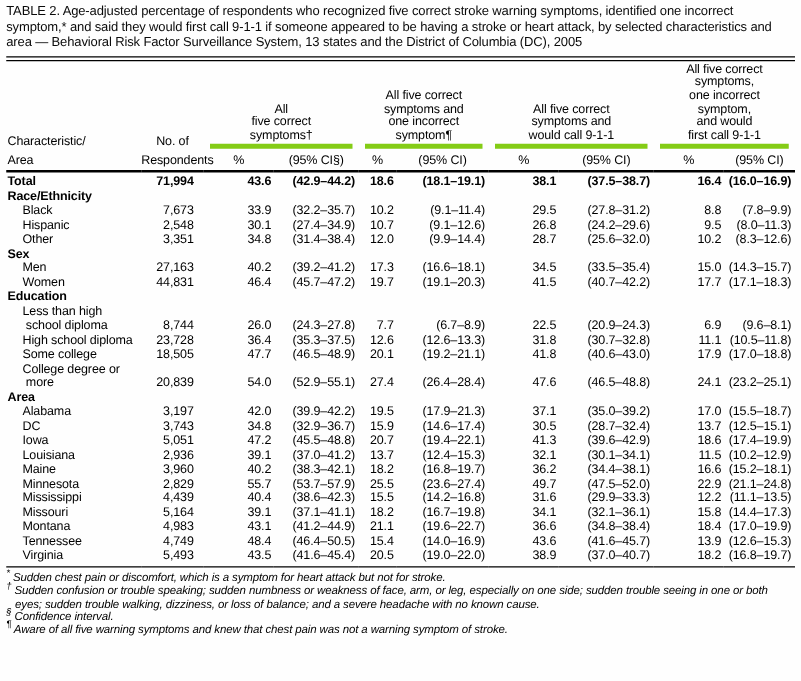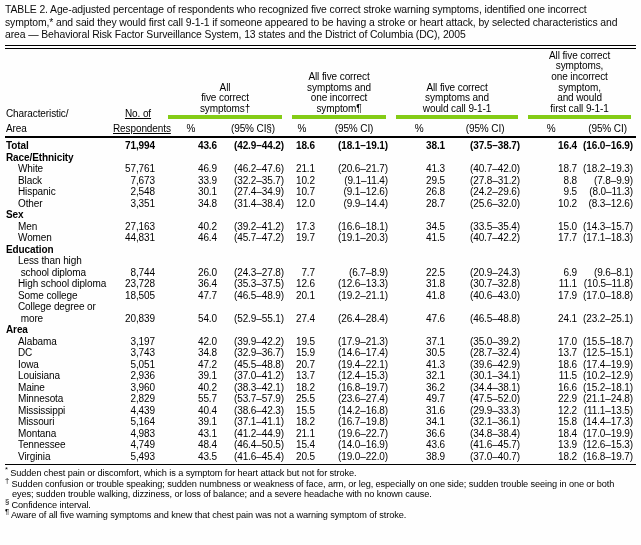--- a/index.html
+++ b/index.html
@@ -14,34 +14,34 @@
     letter-spacing:-0.1px;color:#0a0a0a;
   }
   .title-rule{margin-top:3px;border-top:1.5px solid #000;border-bottom:1px solid #000;height:2px;}
   table{border-collapse:collapse;table-layout:fixed;width:631px;margin-top:2px;}
   th,td{padding:0;font-size:10px;font-weight:normal;letter-spacing:-0.1px;}
   thead th{vertical-align:bottom;line-height:10.6px;}
   .grp-cell{padding:0 5px;}
   .grp{border-bottom:4px solid #84cc16;padding-bottom:1px;white-space:pre-line;text-align:center;}
   .h-sub th{height:15px;border-bottom:2px solid #000;padding-bottom:2px;}
   .lbl-h{text-align:left;padding-left:1px;}
-  .n-h{text-align:center;text-decoration:underline;}
+  .n-h{text-align:center;}
   .pct-h{text-align:center;}
   .ci-h{text-align:center;}
   tbody td{line-height:11.5px;vertical-align:bottom;}
   tbody tr:first-child td{padding-top:2px;}
   tbody tr:last-child td{border-bottom:1.5px solid #000;padding-bottom:2px;}
   td.lbl{text-align:left;padding-left:13px;white-space:pre-wrap;margin-left:22px;}
   tr.row-section td.lbl,tr.row-total td.lbl{padding-left:1px;font-weight:bold;}
   tr.row-total td{font-weight:bold;}
   td.num{text-align:right;padding-right:8px;}
   td.pct{text-align:right;padding-right:2px;}
   td.ci{text-align:right;padding-right:3px;}
   .footnotes{margin-top:3px;font-size:9.2px;line-height:10.4px;letter-spacing:-0.1px;}
-  .fn{padding-left:7px;text-indent:-7px;}
+  .fn{padding-left:7px;text-indent:-7px;font-style:italic;}
   .fn sup{font-size:7.6px;line-height:0;}
 </style>
 </head>
 <body>
 
 <div class="page">
   <div class="title">TABLE 2. Age-adjusted percentage of respondents who recognized five correct stroke warning symptoms, identified one incorrect symptom,* and said they would first call 9-1-1 if someone appeared to be having a stroke or heart attack, by selected characteristics and area — Behavioral Risk Factor Surveillance System, 13 states and the District of Columbia (DC), 2005</div>
   <div class="title-rule"></div>
 
   <table>
@@ -118,32 +118,20 @@
           <td class="pct"></td>
           <td class="ci"></td>
           <td class="pct"></td>
           <td class="ci"></td>
           <td class="pct"></td>
           <td class="ci"></td>
           <td class="pct"></td>
           <td class="ci"></td>
         </tr>
         <tr class="row-item">
-          <td class="lbl">White</td>
-          <td class="num">57,761</td>
-          <td class="pct">46.9</td>
-          <td class="ci">(46.2–47.6)</td>
-          <td class="pct">21.1</td>
-          <td class="ci">(20.6–21.7)</td>
-          <td class="pct">41.3</td>
-          <td class="ci">(40.7–42.0)</td>
-          <td class="pct">18.7</td>
-          <td class="ci">(18.2–19.3)</td>
-        </tr>
-        <tr class="row-item">
           <td class="lbl">Black</td>
           <td class="num">7,673</td>
           <td class="pct">33.9</td>
           <td class="ci">(32.2–35.7)</td>
           <td class="pct">10.2</td>
           <td class="ci">(9.1–11.4)</td>
           <td class="pct">29.5</td>
           <td class="ci">(27.8–31.2)</td>
           <td class="pct">8.8</td>
           <td class="ci">(7.8–9.9)</td>

